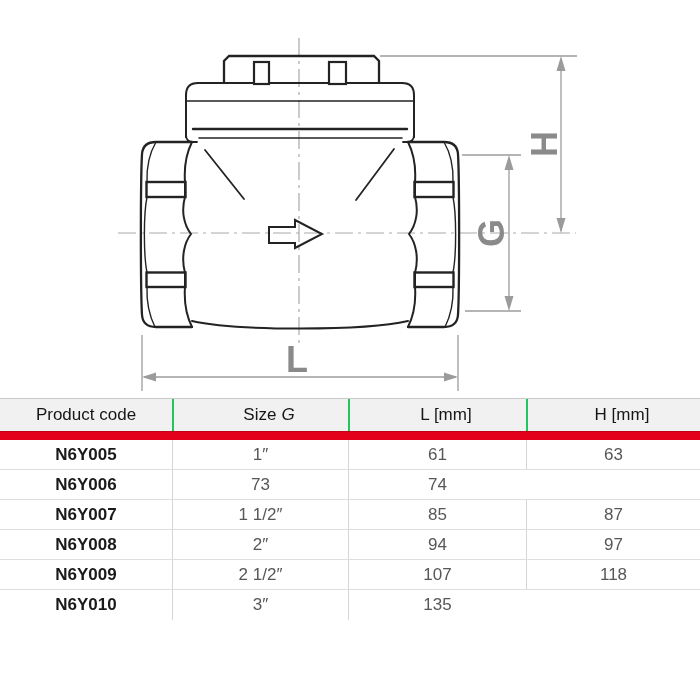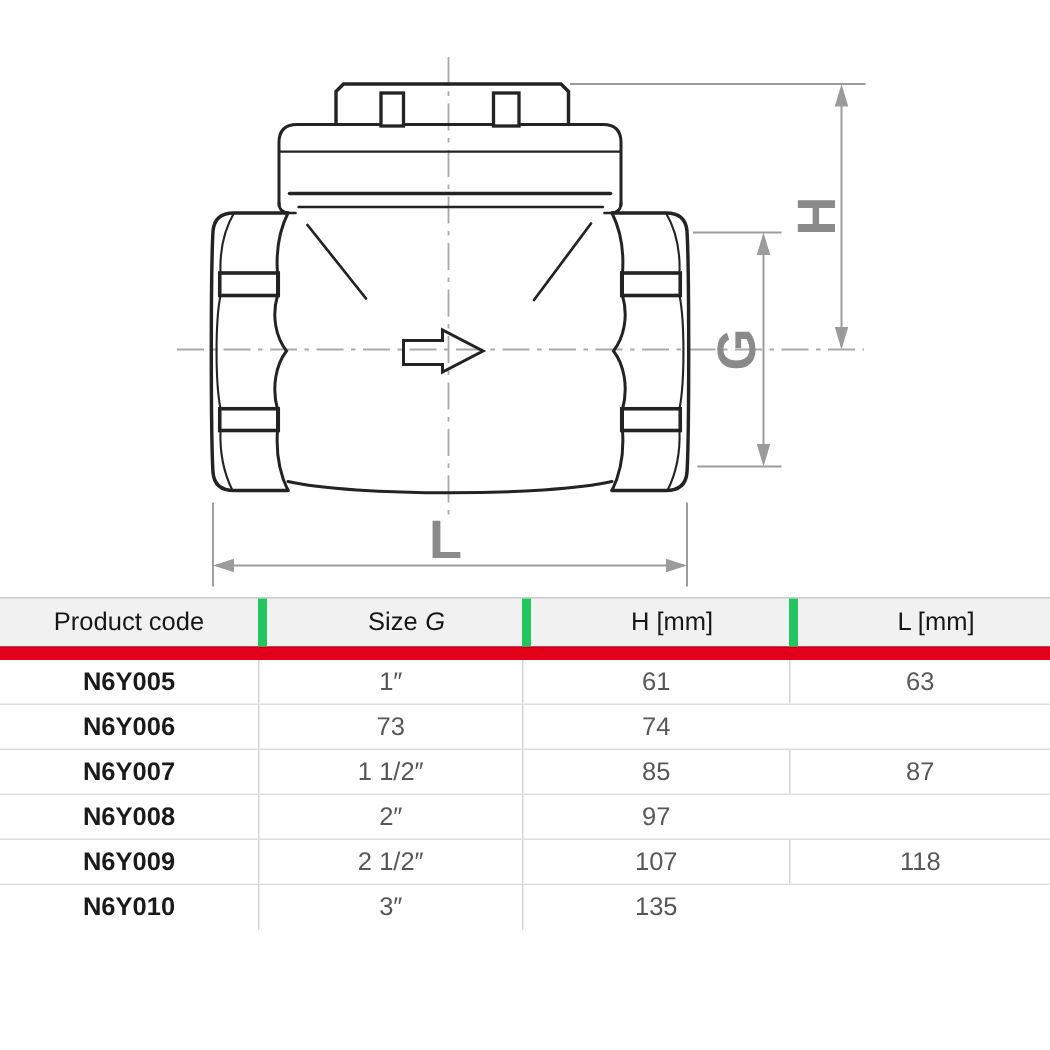--- a/index.html
+++ b/index.html
@@ -30,21 +30,21 @@
     height:33px;
     background:#f1f1f1;
     border-top:1px solid #c9c9c9;
     box-sizing:border-box;
   }
   .hdr-cell{
     display:flex;align-items:center;justify-content:center;
     font-size:17px;color:#161616;
     box-sizing:border-box;
   }
-  .hdr-cell:not(:first-child){border-left:6px solid #22c55e;padding-left:16px;}
+  .hdr-cell:not(:first-child){border-left:2px solid #22c55e;padding-left:16px;}
   .hdr-italic{font-style:italic;}
   .hdr-italic:not(:empty){margin-left:5px;}
   .red-band{height:9px;background:#e2001a;border-top:1px solid #c00016;box-sizing:border-box;}
   .data-row{
     display:grid;
     grid-template-columns:172px 176px 178px 174px;
     height:30px;
     border-bottom:1px solid #dedede;
     box-sizing:border-box;
     background:#ffffff;
@@ -146,25 +146,25 @@
   <div class="hdr-row">
     <div class="hdr-cell">
       <span>Product code</span>
       <span class="hdr-italic"></span>
     </div>
     <div class="hdr-cell">
       <span>Size</span>
       <span class="hdr-italic">G</span>
     </div>
     <div class="hdr-cell">
+      <span>L [mm]</span>
+      <span class="hdr-italic"></span>
+    </div>
+    <div class="hdr-cell">
       <span>H [mm]</span>
-      <span class="hdr-italic"></span>
-    </div>
-    <div class="hdr-cell">
-      <span>L [mm]</span>
       <span class="hdr-italic"></span>
     </div>
   </div>
 
   <div class="red-band"></div>
 
   <div class="data-row">
     <div class="cell cell-code">N6Y005</div>
     <div class="cell cell-val">1″</div>
     <div class="cell cell-val">61</div>
@@ -177,20 +177,21 @@
   </div>
   <div class="data-row">
     <div class="cell cell-code">N6Y007</div>
     <div class="cell cell-val">1 1/2″</div>
     <div class="cell cell-val">85</div>
     <div class="cell cell-val">87</div>
   </div>
   <div class="data-row">
     <div class="cell cell-code">N6Y008</div>
     <div class="cell cell-val">2″</div>
+    <div class="cell cell-val">94</div>
     <div class="cell cell-val">97</div>
   </div>
   <div class="data-row">
     <div class="cell cell-code">N6Y009</div>
     <div class="cell cell-val">2 1/2″</div>
     <div class="cell cell-val">107</div>
     <div class="cell cell-val">118</div>
   </div>
   <div class="data-row">
     <div class="cell cell-code">N6Y010</div>

